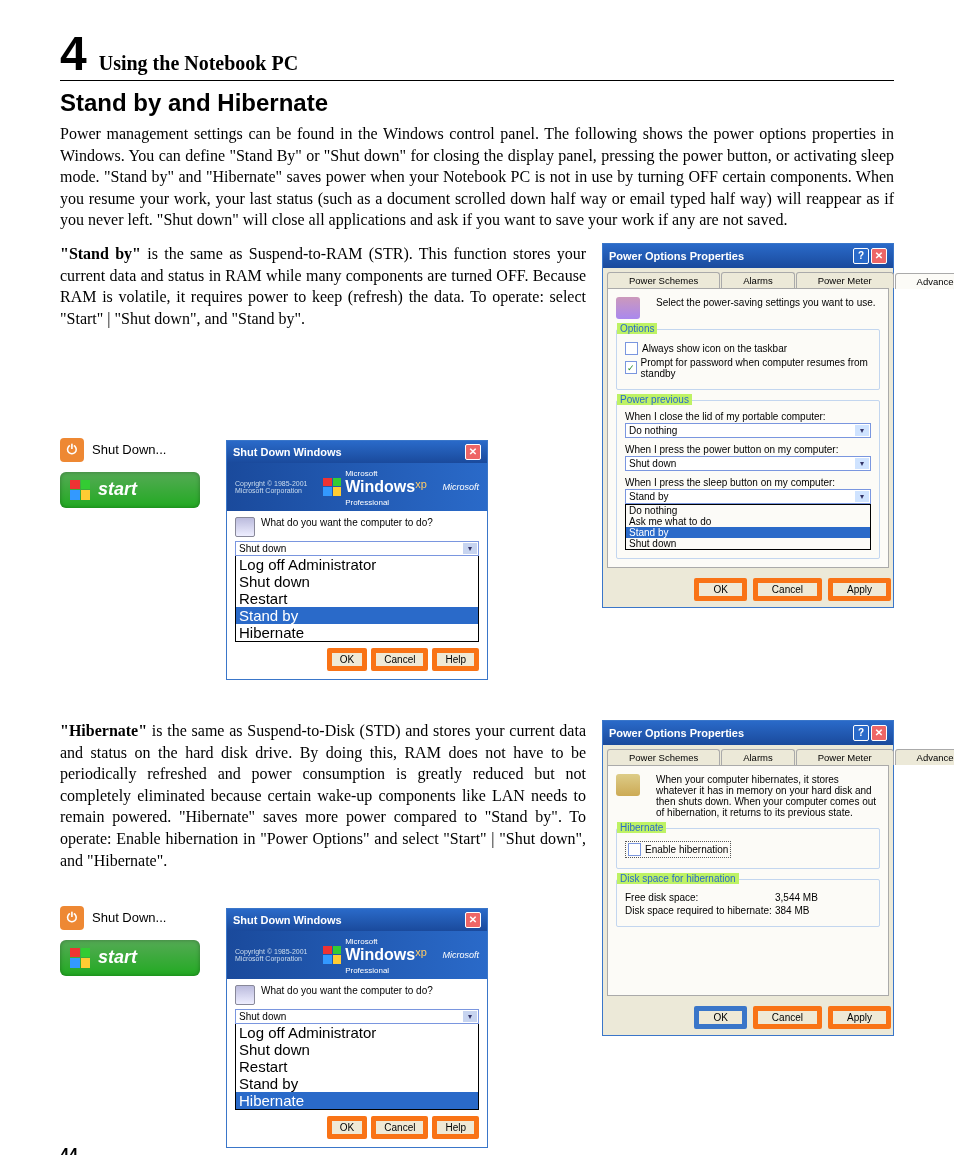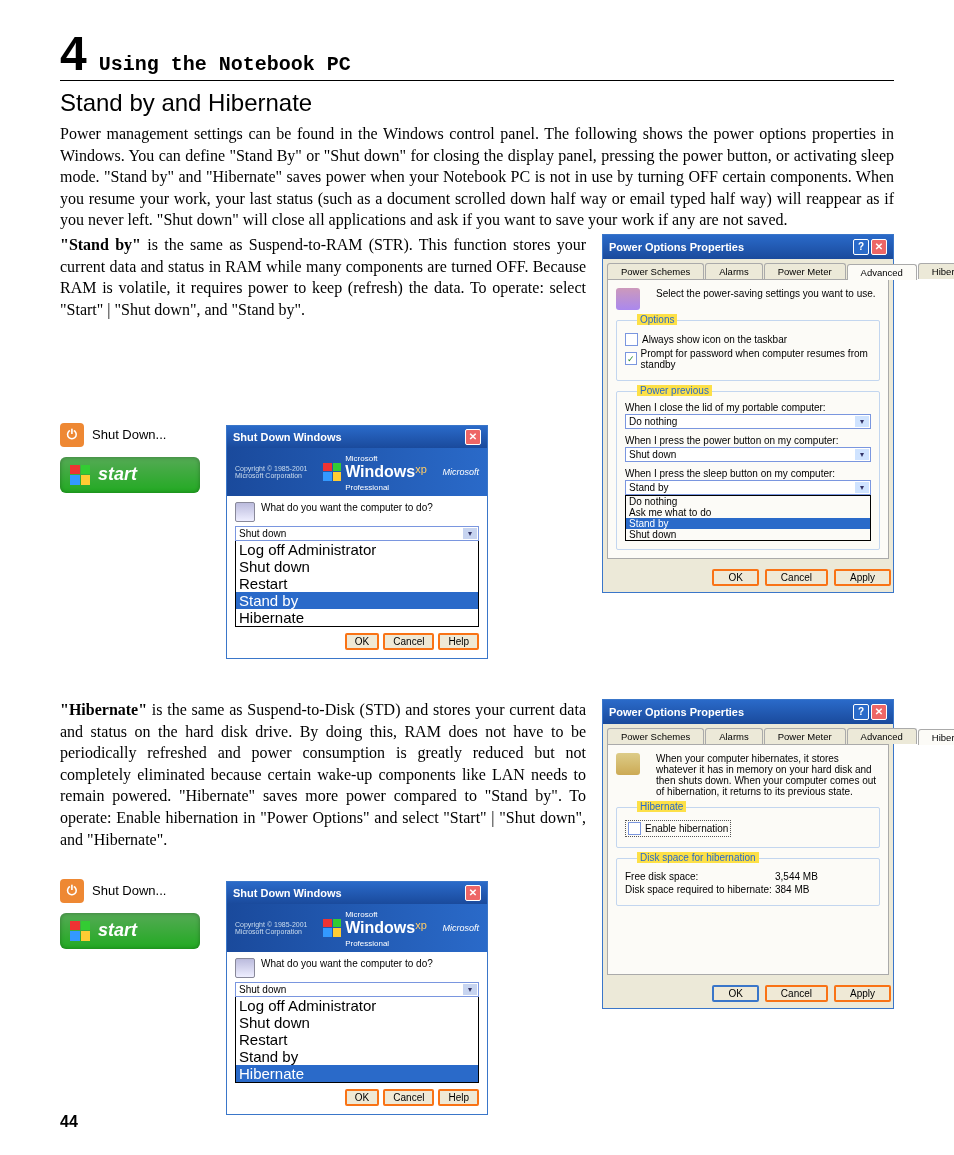--- a/index.html
+++ b/index.html
@@ -1,21 +1,21 @@
 <!DOCTYPE html>
 <html><head>
 <meta charset="utf-8">
 <style>
 body { margin:0; background:#fff; font-family:"Times New Roman",serif; color:#000; }
 .page { width:954px; min-height:1155px; margin:0 auto; padding:30px 60px 20px 60px; box-sizing:border-box; position:relative; }
 .chapter-head { display:flex; align-items:baseline; border-bottom:1px solid #000; padding-bottom:2px; margin-bottom:8px; }
 .chapter-num { font-family:Arial,Helvetica,sans-serif; font-weight:bold; font-size:48px; line-height:1; margin-right:12px; }
-.chapter-title { font-family:Liberation Mono, monospace; font-weight:bold; font-size:20px; }
-.section-title { font-family:Arial,Helvetica,sans-serif; font-weight:normal; font-size:24px; margin:6px 0 6px; }
-.intro { font-size:16px; line-height:1.35; text-align:justify; margin-bottom:3px; }
+.chapter-title { font-family:Liberation Serif, serif; font-weight:bold; font-size:20px; }
+.section-title { font-family:Arial,Helvetica,sans-serif; font-weight:bold; font-size:24px; margin:6px 0 6px; }
+.intro { font-size:16px; line-height:1.35; text-align:justify; margin-bottom:12px; }
 .row { display:flex; gap:16px; margin-bottom:20px; align-items:flex-start; }
 .col-text { flex:1; font-size:16px; line-height:1.35; text-align:justify; }
 .col-ui  { flex:0 0 290px; }
 .bold-lead { font-weight:bold; }
 .icons-col { display:flex; flex-direction:column; gap:10px; width:150px; }
 .shutdown-btn { display:flex; align-items:center; gap:8px; font-family:Arial,sans-serif; font-size:13px; }
 .shutdown-icon { width:24px; height:24px; background:#e83; border-radius:4px; display:flex; align-items:center; justify-content:center; color:#fff; font-weight:bold; font-size:13px; }
 .start-btn { width:120px; height:36px; border-radius:6px; background:linear-gradient(#5a5,#2a2); display:flex; align-items:center; gap:8px; padding:0 10px; box-shadow:inset 0 0 4px rgba(0,0,0,.3); }
 .start-logo { width:20px; height:20px; display:grid; grid-template-columns:1fr 1fr; grid-template-rows:1fr 1fr; gap:1px; }
 .start-logo div:nth-child(1){background:#e33;} .start-logo div:nth-child(2){background:#3c3;}
@@ -36,34 +36,34 @@
 .banner-ms { font-size:9px; font-style:italic; }
 .shutwin-body { padding:6px 8px 8px; background:#fff; }
 .shutwin-q { display:flex; align-items:flex-start; gap:6px; margin-bottom:4px; }
 .pc-icon { width:18px; height:18px; background:linear-gradient(#bbd,#eef); border:1px solid #889; border-radius:2px; }
 .combo { border:1px solid #7a96df; background:#fff; padding:1px 3px; position:relative; }
 .combo-arrow { position:absolute; right:1px; top:1px; bottom:1px; width:14px; background:#c7d4f0; display:flex; align-items:center; justify-content:center; font-size:8px; color:#336; }
 .combo-list { border:1px solid #000; border-top:none; margin:0; padding:0; list-style:none; }
 .combo-list li { padding:0 3px; font-size:15px; }
 .combo-list li.sel { background:#2a6ac9; color:#fff; }
 .shutwin-btns { display:flex; justify-content:flex-end; gap:4px; margin-top:6px; }
-.btnxp { border:2px solid #f97316; background:#efe9d6; padding:1px 8px; font-size:10px; border-radius:2px; }
+.btnxp { border:5px solid #f97316; background:#efe9d6; padding:1px 8px; font-size:10px; border-radius:2px; }
 
 .pop { width:290px; border:1px solid #3a76c9; font-family:Tahoma,Arial,sans-serif; font-size:10px; background:#ece9d8; }
 .pop-title { background:linear-gradient(#2a6ac9,#1a4a9c); color:#fff; padding:4px 6px; display:flex; justify-content:space-between; align-items:center; font-size:11px; font-weight:bold; }
 .pop-title-ctrls { display:flex; gap:2px; }
 .title-q { width:14px; height:14px; background:#2a6ac9; border:1px solid #fff; border-radius:2px; display:flex; align-items:center; justify-content:center; color:#fff; font-size:10px; }
 .tabs { display:flex; background:#ece9d8; padding:4px 4px 0; font-size:9.5px; }
-.tab { border:1px solid #aaa; border-bottom:none; padding:2px 13px; background:#ece9d8; margin-right:1px; border-radius:3px 3px 0 0; white-space:nowrap; }
+.tab { border:1px solid #aaa; border-bottom:none; padding:2px 21px; background:#ece9d8; margin-right:1px; border-radius:3px 3px 0 0; white-space:nowrap; }
 .tab.active { background:#fcfbf7; position:relative; top:1px; }
 .pop-body { margin:0 4px 4px; border:1px solid #aaa; background:#fcfbf7; padding:8px; }
 .intro-row { display:flex; gap:16px; align-items:flex-start; font-size:10px; }
 .plug-icon { width:24px; height:22px; background:linear-gradient(#c9b,#a8e); border-radius:3px; flex:0 0 24px; }
 .groupbox { border:1px solid #c3d6ef; border-radius:2px; padding:10px 8px 8px; margin-top:10px; position:relative; }
-.grouplabel { position:absolute; top:-7px; left:20px; background:#fde047; padding:0 3px; font-size:10px; color:#2a6ac9; }
+.grouplabel { position:absolute; top:-7px; left:0; background:#bef264; padding:0 3px; font-size:10px; color:#2a6ac9; }
 .chk-row { display:flex; align-items:center; gap:4px; font-size:10px; margin:2px 0; }
 .chk { width:11px; height:11px; border:1px solid #7a96df; background:#fff; display:flex; align-items:center; justify-content:center; font-size:9px; color:#2a8a2a; }
 .dropbox { border:1px solid #7a96df; background:#fff; font-size:10px; padding:1px 3px; margin-top:1px; position:relative; }
 .dropbox .arrow { position:absolute; right:1px; top:1px; bottom:1px; width:14px; background:#cfe3ff; display:flex; align-items:center; justify-content:center; font-size:8px; color:#336; }
 .open-list { border:1px solid #000; margin:0; padding:0; list-style:none; }
 .open-list li { padding:0 3px; font-size:10px; }
 .open-list li.sel { background:#2a6ac9; color:#fff; }
 .kvrow { display:flex; font-size:10px; margin:2px 0; }
 .kvrow .k { width:150px; }
 .pop-btns { display:flex; justify-content:flex-end; gap:6px; padding:6px 2px; }

